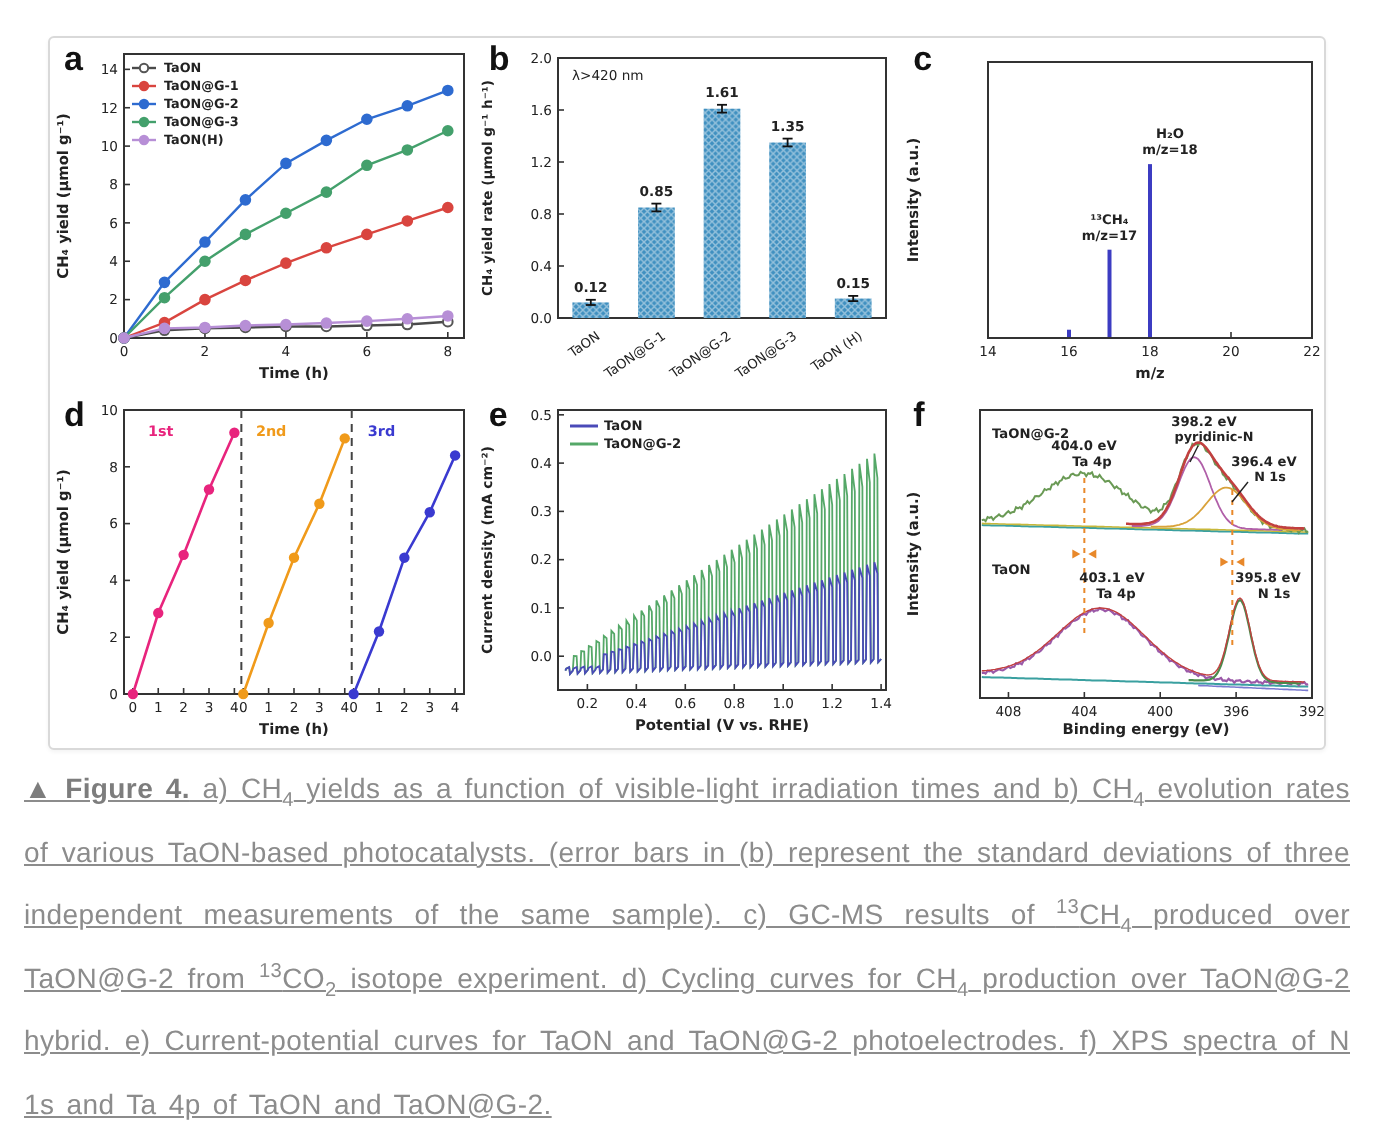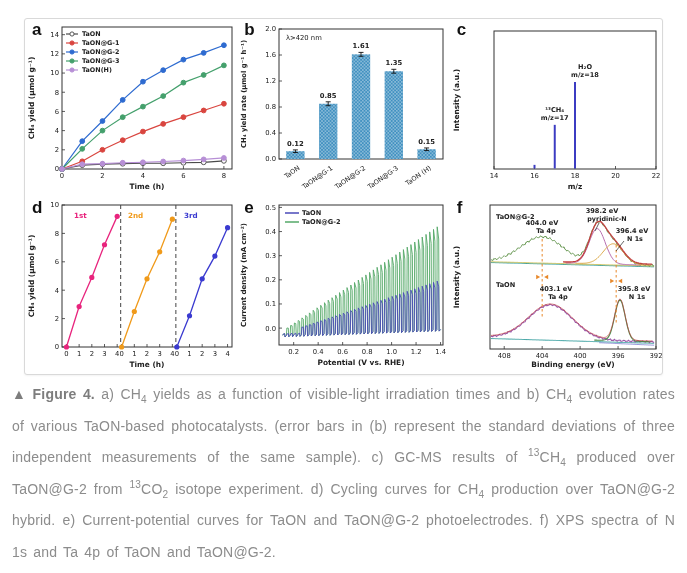--- a/index.html
+++ b/index.html
@@ -3,21 +3,21 @@
 <meta charset="utf-8">
 <style>
   html,body{margin:0;padding:0;}
   body{width:687px;height:573px;background:#ffffff;font-family:"Liberation Sans",sans-serif;position:relative;overflow:hidden;}
   .figure-card{position:absolute;left:24px;top:18px;width:637px;height:355px;background:#fff;border:1px solid #d9d9d9;border-radius:3px;box-shadow:0 1px 2px rgba(0,0,0,0.05);}
   .grid{display:grid;grid-template-columns:repeat(3,1fr);grid-template-rows:repeat(2,1fr);width:100%;height:100%;}
   .panel{position:relative;}
   .letter{position:absolute;left:7px;top:1px;font-weight:bold;font-size:17px;color:#111;font-family:"Liberation Sans",sans-serif;}
   svg{display:block;}
   svg text{font-family:"DejaVu Sans","Liberation Sans",sans-serif;}
-  .caption{position:absolute;left:12px;top:379px;width:663px;color:#8c8c8c;font-size:14px;line-height:2.25;text-align:justify;letter-spacing:0.2px;word-spacing:2px;font-family:"Liberation Sans",sans-serif;}
+  .caption{position:absolute;left:12px;top:379px;width:663px;color:#8c8c8c;font-size:14px;line-height:2.25;text-align:justify;letter-spacing:0.2px;word-spacing:2px;font-family:"Liberation Sans",sans-serif;text-decoration:underline;}
   .caption b{color:#7d7d7d;}
   .caption sub,.caption sup{font-size:0.72em;line-height:0;}
 </style>
 </head>
 <body>
 
 <div class="figure-card">
   <div class="grid">
     <div class="panel">
       <span class="letter">a</span>

